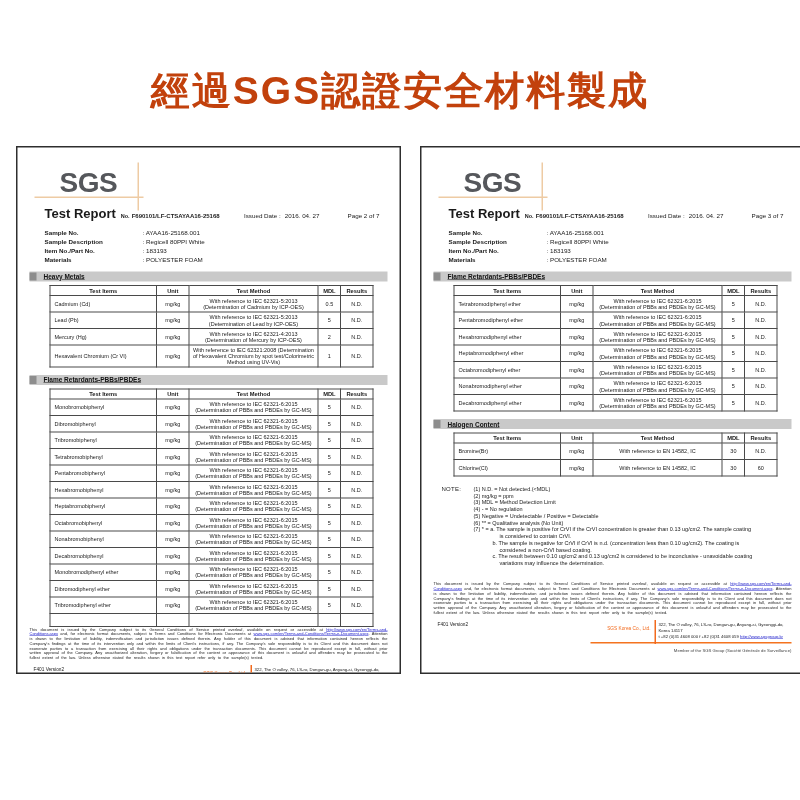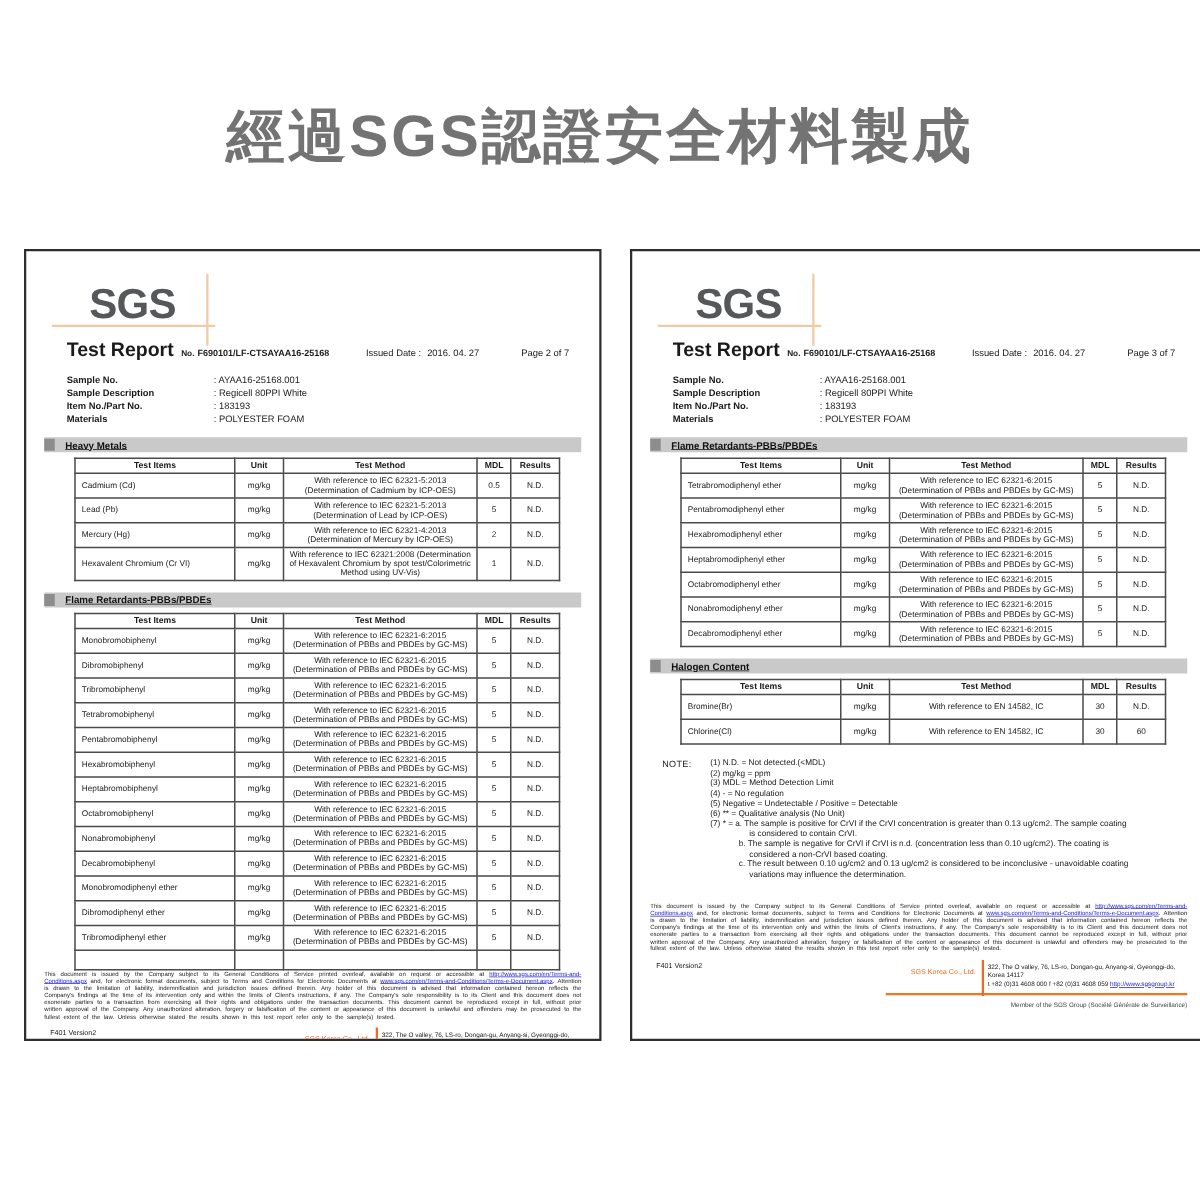--- a/index.html
+++ b/index.html
@@ -3,23 +3,23 @@
 <meta charset="utf-8">
 <style>
   html,body { margin:0; padding:0; }
   body {
     width:800px; height:800px; background:#ffffff;
     font-family:"Liberation Sans", sans-serif; color:#1a1a1a;
     overflow:hidden;
   }
   .page-title {
     text-align:center; padding-top:64px; font-size:39px; font-weight:bold;
-    letter-spacing:2px; color:#737373;
+    letter-spacing:2px; color:#c2410c;
   }
-  .docs-row { display:flex; justify-content:center; gap:19px; margin-top:48px;padding-left:20px; }
+  .docs-row { display:flex; justify-content:center; gap:19px; margin-top:28px;padding-left:20px; }
   .doc-slot { width:385px; height:528px; }
   .document {
     width:770px; height:1056px; box-sizing:border-box;
     transform:scale(0.5); transform-origin:0 0;
     border:3px solid #2e2e2e; background:#fff;
     display:flex; flex-direction:column; overflow:hidden;
   }
   
   .logo { position:relative; height:66px; margin:42px 0 0 54px; width:220px; flex-shrink:0; }
   .logo-text { position:absolute; left:30px; top:0; font-size:56px; line-height:56px; font-weight:bold; color:#55575b; letter-spacing:-1px; z-index:1; }

